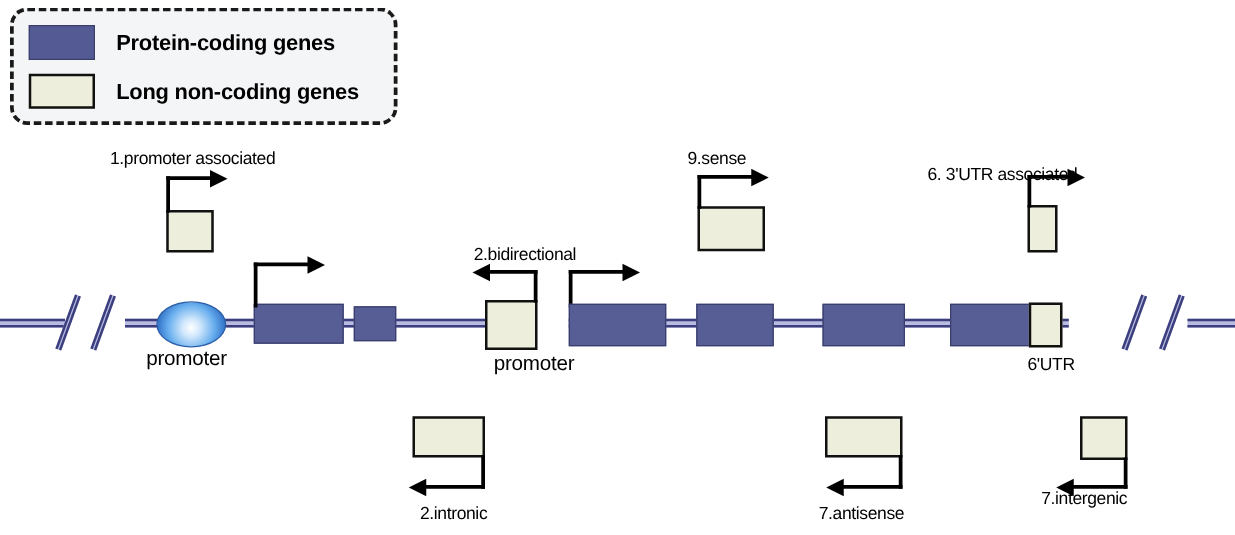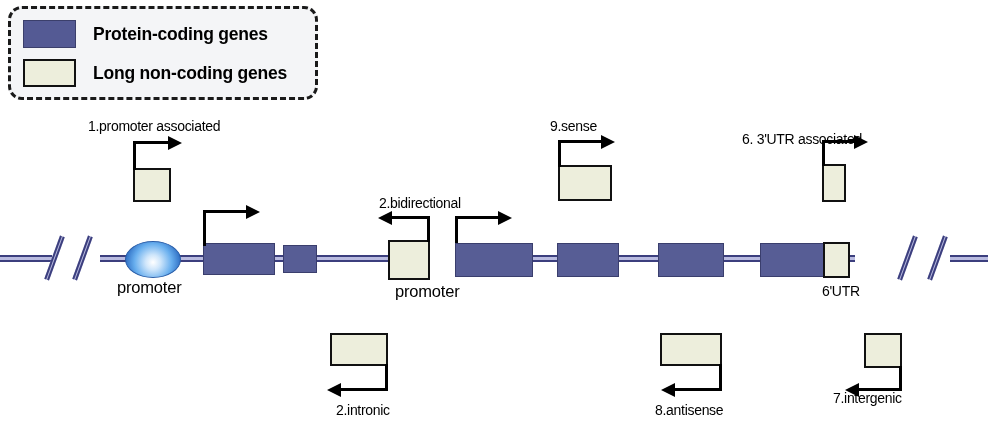--- a/index.html
+++ b/index.html
@@ -148,21 +148,21 @@
   <div class="lbox" style="left:330px;top:333px;width:58px;height:33px;"></div>
   <div class="vline" style="left:385px;top:364px;height:27px;"></div>
   <div class="hline" style="left:340px;top:388px;width:48px;"></div>
   <div class="arrow-l" style="left:327px;top:382.5px;"></div>
   <div class="lbl lbl-bold" style="left:313px;top:402px;margin-left:23px;">2.intronic</div>
 
   <div class="lbox" style="left:660px;top:333px;width:62px;height:33px;"></div>
   <div class="vline" style="left:719px;top:364px;height:27px;"></div>
   <div class="hline" style="left:674px;top:388px;width:48px;"></div>
   <div class="arrow-l" style="left:661px;top:382.5px;"></div>
-  <div class="lbl lbl-bold" style="left:655px;top:402px;">8.antisense</div>
+  <div class="lbl lbl-bold" style="left:655px;top:402px;">7.antisense</div>
 
   <div class="lbox" style="left:864px;top:333px;width:38px;height:35px;"></div>
   <div class="vline" style="left:899px;top:366px;height:25px;"></div>
   <div class="hline" style="left:858px;top:388px;width:44px;"></div>
   <div class="arrow-l" style="left:845px;top:382.5px;"></div>
   <div class="lbl lbl-bold" style="left:833px;top:390px;">7.intergenic</div>
 
 </div>
 
 </body></html>

